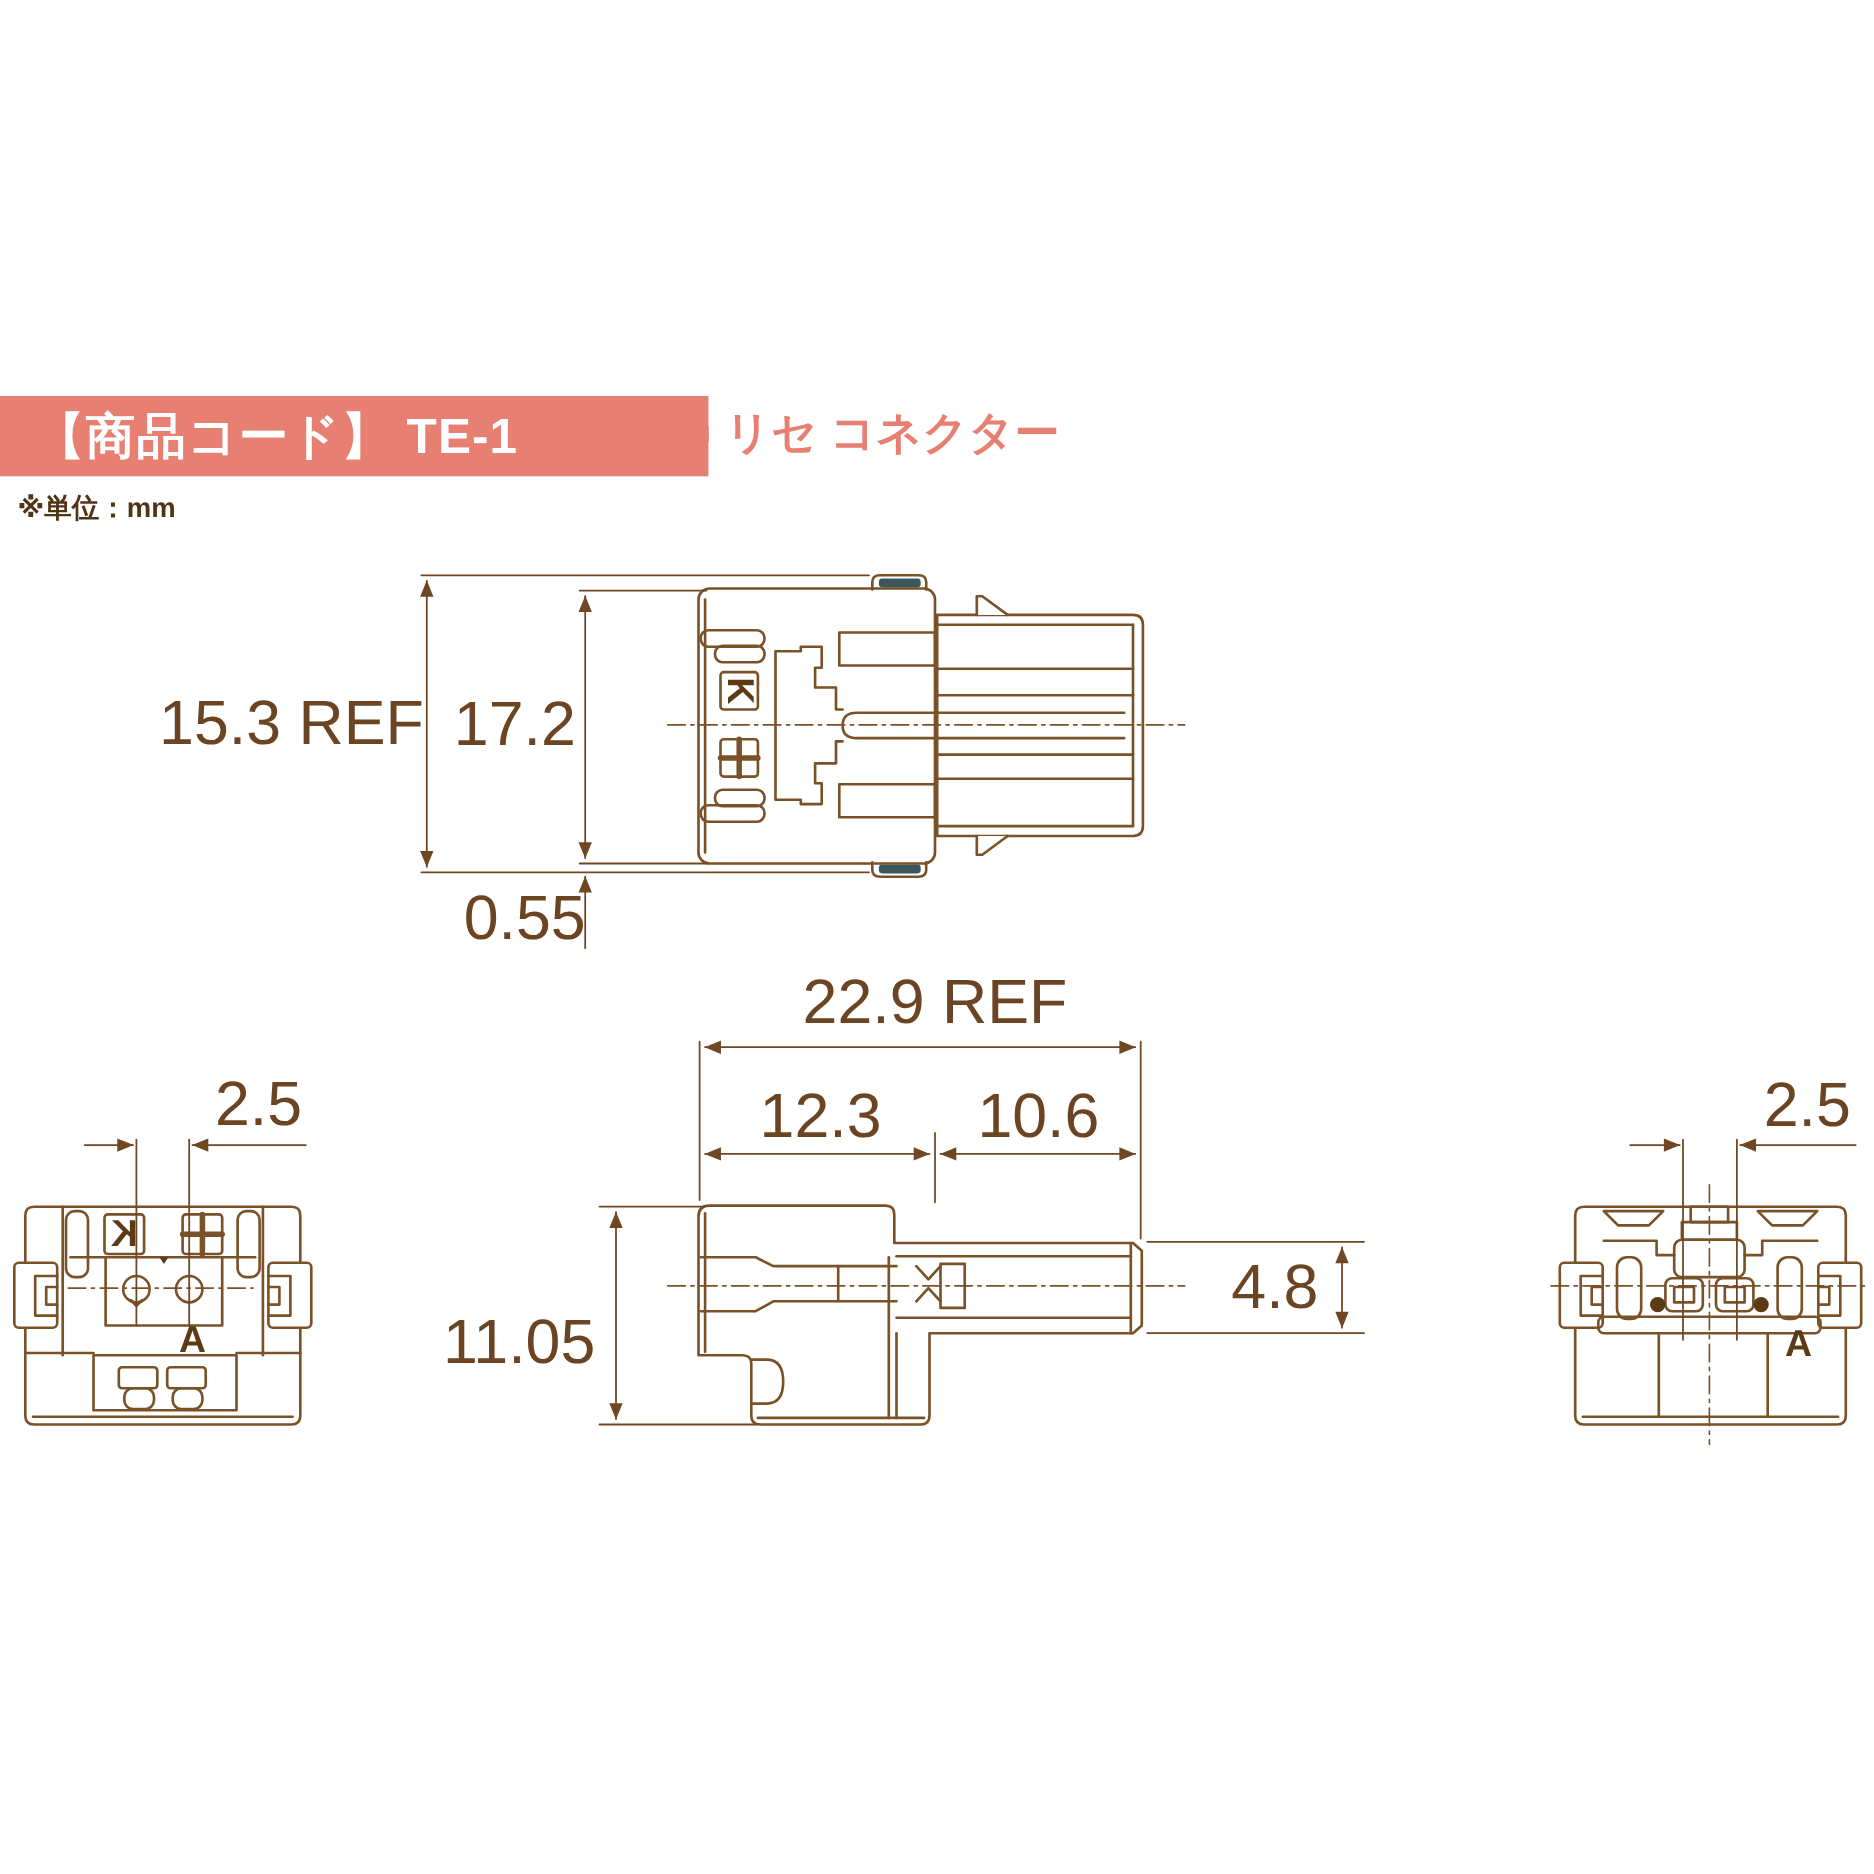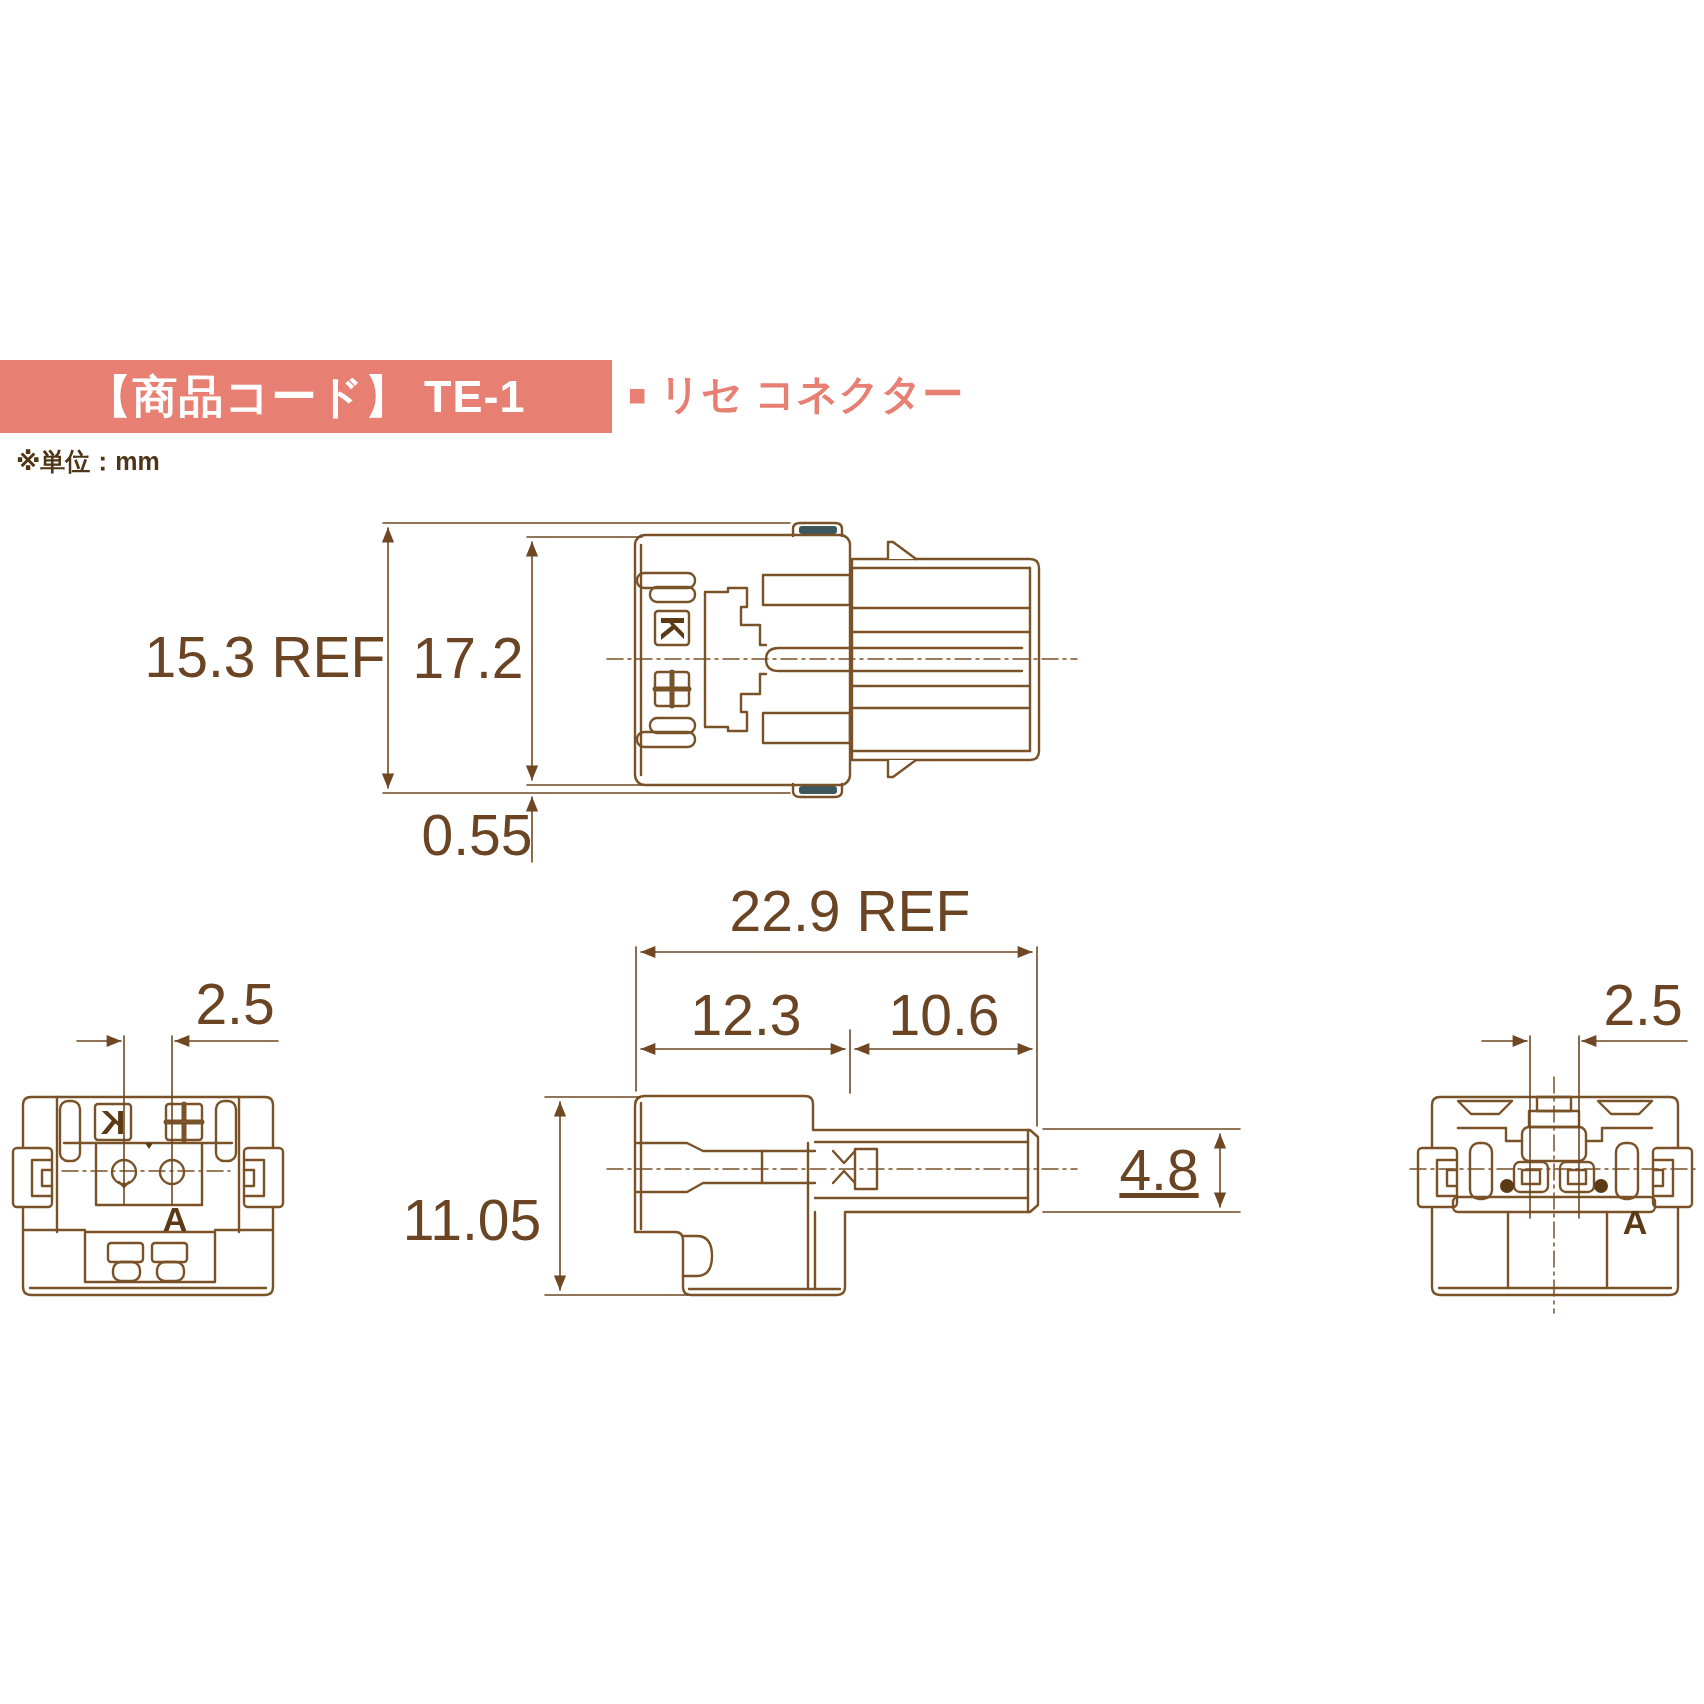--- a/index.html
+++ b/index.html
@@ -1,21 +1,21 @@
 <!DOCTYPE html>
 <html><head>
 <meta charset="utf-8">
 <style>
   html,body{margin:0;padding:0;background:#ffffff;}
   #stage{position:relative;width:1704px;height:1704px;background:#ffffff;overflow:hidden;
          font-family:"Liberation Sans","DejaVu Sans",sans-serif;}
   #drawing{position:absolute;left:0;top:0;}
   .banner{position:absolute;left:0;top:360px;width:612px;height:73px;background:#e87f73;
-          display:flex;align-items:center;justify-content:center;
-          color:#ffffff;font-size:45px;font-weight:bold;letter-spacing:1px;}
+          display:flex;align-items:center;justify-content:flex-start;
+          color:#ffffff;font-size:45px;font-weight:bold;letter-spacing:1px;padding-left:32px;}
   .subtitle{position:absolute;left:628px;top:394px;transform:translateY(-50%);
             display:flex;align-items:center;gap:13px;
             color:#e87f73;font-size:41px;font-weight:bold;white-space:nowrap;}
   .subtitle .bullet{font-size:30px;line-height:1;}
   .unit{position:absolute;left:16px;top:445px;font-size:25px;font-weight:bold;color:#4f3415;}
   .dim{position:absolute;transform:translate(-50%,-50%);
        font-size:57px;color:#6b4423;white-space:nowrap;}
   .mark{position:absolute;transform:translate(-50%,-50%);
         font-size:34px;font-weight:900;color:#5c3a15;}
   .mark.rot90{transform:translate(-50%,-50%) rotate(90deg);}
@@ -227,21 +227,21 @@
   </div>
   <div class="unit">※単位：mm</div>
 
   <div class="dim" style="left:265px;top:657px;">15.3 REF</div>
   <div class="dim" style="left:468px;top:658px;">17.2</div>
   <div class="dim" style="left:477px;top:835px;">0.55</div>
   <div class="dim" style="left:850px;top:911px;">22.9 REF</div>
   <div class="dim" style="left:746px;top:1015px;">12.3</div>
   <div class="dim" style="left:944px;top:1015px;">10.6</div>
   <div class="dim" style="left:472px;top:1220px;">11.05</div>
-  <div class="dim" style="left:1159px;top:1170px;text-decoration:underline;">4.8</div>
+  <div class="dim" style="left:1159px;top:1170px;">4.8</div>
   <div class="dim" style="left:235px;top:1004px;">2.5</div>
   <div class="dim" style="left:1643px;top:1005px;">2.5</div>
 
   <div class="mark rot90" style="left:672px;top:628px;">K</div>
   <div class="mark mirror" style="left:113px;top:1122px;">K</div>
   <div class="mark" style="left:175px;top:1219px;">A</div>
   <div class="mark" style="left:1635px;top:1222px;">A</div>
 
 </div>
 

